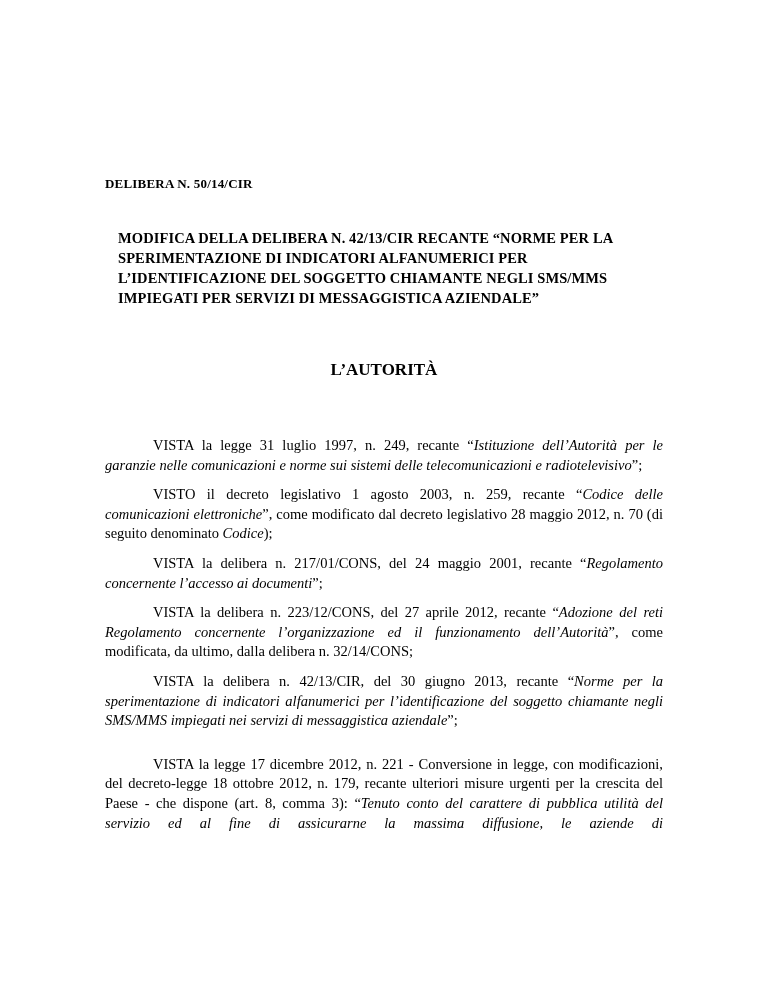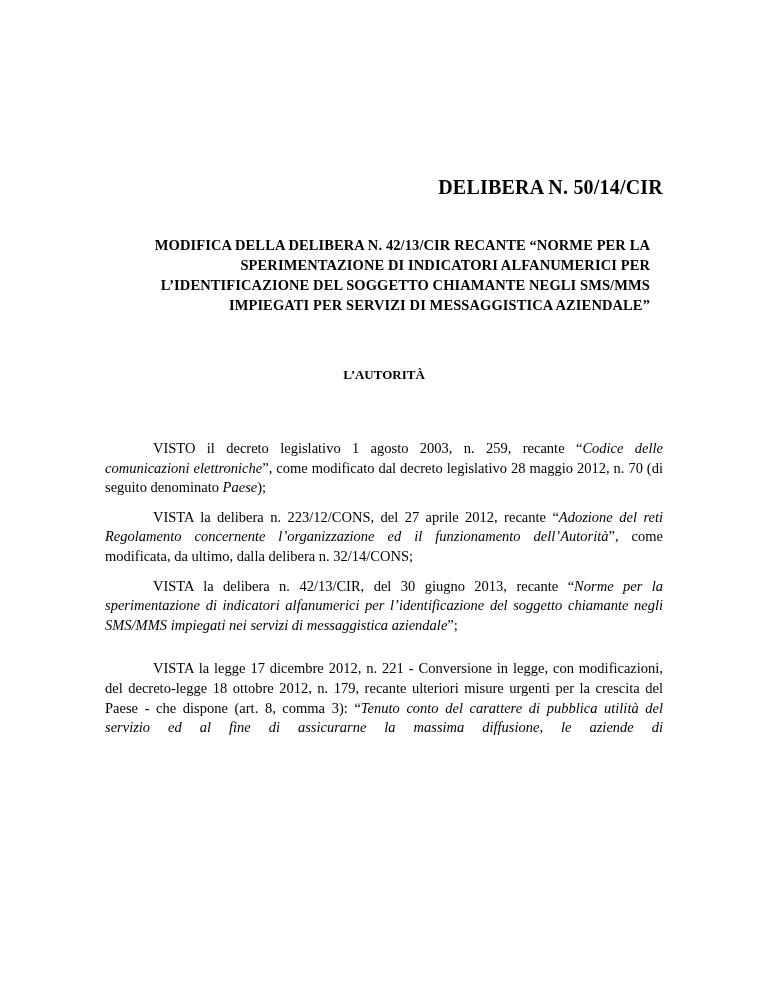--- a/index.html
+++ b/index.html
@@ -11,37 +11,37 @@
     box-sizing: border-box;
     width: 768px;
     height: 994px;
     background: #ffffff;
     color: #000000;
     font-family: "Liberation Serif", "DejaVu Serif", serif;
     padding: 176px 105px 30px 105px;
     overflow: hidden;
   }
   .doc-title {
-    font-size: 20px;
+    font-size: 13px;
     font-weight: bold;
-    text-align: right;
+    text-align: left;
     margin: 0 0 36px 0;
     letter-spacing: 0.2px;
   }
   .doc-heading {
     font-size: 14.5px;
     font-weight: bold;
-    text-align: right;
+    text-align: left;
     line-height: 20px;
     max-width: 532px;
     margin: 12px auto;
     letter-spacing: 0.1px;
   }
   .authority {
-    font-size: 13px;
+    font-size: 17px;
     font-weight: bold;
     text-align: center;
     margin: 52px 0 0 0;
   }
   .body-text {
     margin-top: 56px;
   }
   p.para {
     font-size: 14.5px;
     line-height: 19.6px;
@@ -67,23 +67,25 @@
 
   <h1 class="doc-title">DELIBERA N. 50/14/CIR</h1>
 
   <h2 class="doc-heading">MODIFICA DELLA DELIBERA N. 42/13/CIR RECANTE “NORME PER LA SPERIMENTAZIONE DI INDICATORI ALFANUMERICI PER L’IDENTIFICAZIONE DEL SOGGETTO CHIAMANTE NEGLI SMS/MMS IMPIEGATI PER SERVIZI DI MESSAGGISTICA AZIENDALE”</h2>
 
   <h3 class="authority">L’AUTORITÀ</h3>
 
   <div class="body-text">
 
 
+    <p class="para"><span>VISTA la legge 31 luglio 1997, n. 249, recante “</span><span class="it">Istituzione dell’Autorità per le garanzie nelle comunicazioni e norme sui sistemi delle telecomunicazioni e radiotelevisivo</span><span>”;</span></p>
 
-    <p class="para"><span>VISTO il decreto legislativo 1 agosto 2003, n. 259, recante “</span><span class="it">Codice delle comunicazioni elettroniche</span><span>”, come modificato dal decreto legislativo 28 maggio 2012, n. 70 (di seguito denominato </span><span class="it">Paese</span><span>);</span></p>
+    <p class="para"><span>VISTO il decreto legislativo 1 agosto 2003, n. 259, recante “</span><span class="it">Codice delle comunicazioni elettroniche</span><span>”, come modificato dal decreto legislativo 28 maggio 2012, n. 70 (di seguito denominato </span><span class="it">Codice</span><span>);</span></p>
 
+    <p class="para"><span>VISTA la delibera n. 217/01/CONS, del 24 maggio 2001, recante “</span><span class="it">Regolamento concernente l’accesso ai documenti</span><span>”;</span></p>
 
     <p class="para"><span>VISTA la delibera n. 223/12/CONS, del 27 aprile 2012, recante “</span><span class="it">Adozione del reti Regolamento concernente l’organizzazione ed il funzionamento dell’Autorità</span><span>”, come modificata, da ultimo, dalla delibera n. 32/14/CONS;</span></p>
 
 
     <p class="para"><span>VISTA la delibera n. 42/13/CIR, del 30 giugno 2013, recante “</span><span class="it">Norme per la sperimentazione di indicatori alfanumerici per l’identificazione del soggetto chiamante negli SMS/MMS impiegati nei servizi di messaggistica aziendale</span><span>”;</span></p>
 
     <p class="para cut"><span>VISTA la legge 17 dicembre 2012, n. 221 - Conversione in legge, con modificazioni, del decreto-legge 18 ottobre 2012, n. 179, recante ulteriori misure urgenti per la crescita del Paese - che dispone (art. 8, comma 3): “</span><span class="it">Tenuto conto del carattere di pubblica utilità del servizio ed al fine di assicurarne la massima diffusione, le aziende di</span></p>
 
   </div>
 

